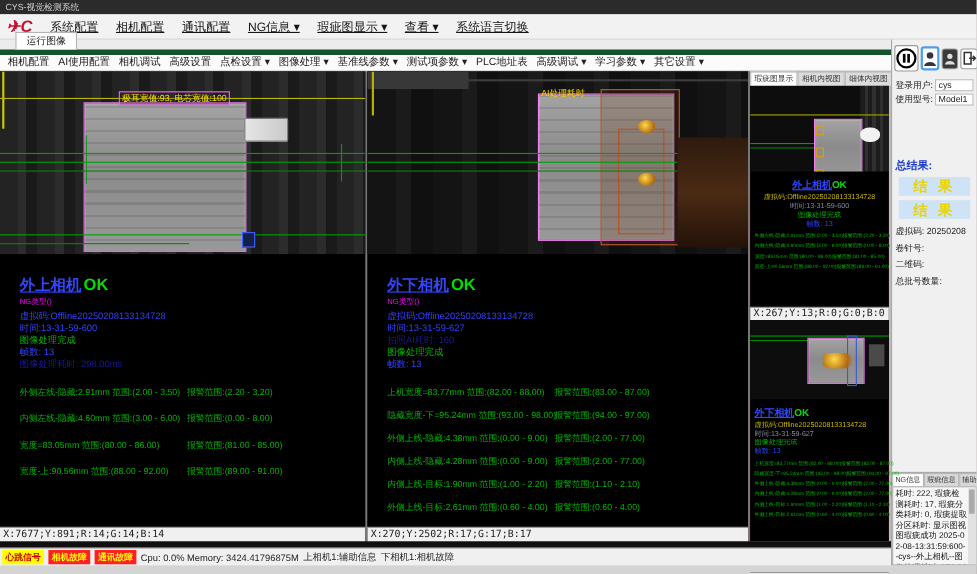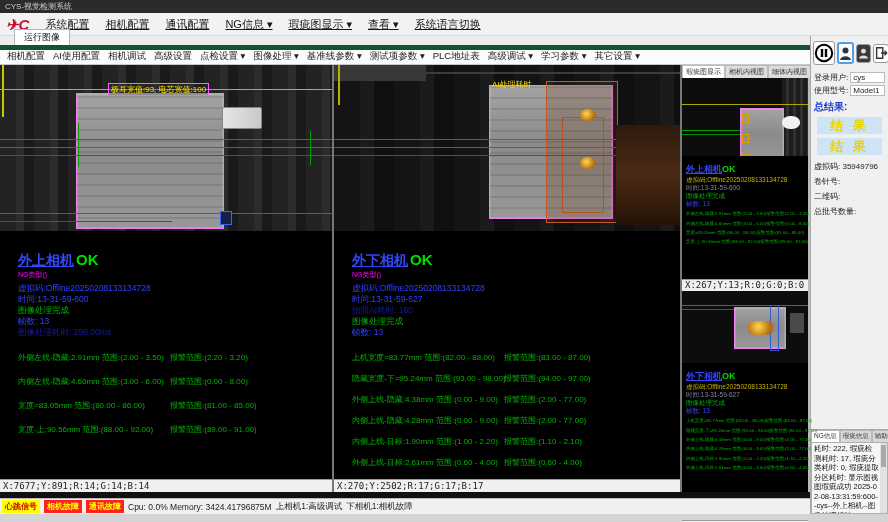--- a/index.html
+++ b/index.html
@@ -61,21 +61,21 @@
   .pixelbar { margin-top:auto; height:13px; background:#f0f0f0; border-top:1px solid #999;
               font-family:"DejaVu Sans Mono", monospace; font-size:9px; color:#222;
               display:flex; align-items:center; padding-left:3px; }
 
   
   .preview-col { width:126px; display:flex; flex-direction:column; background:#000; }
   .prev-tabs { height:13px; background:#e9e9e9; display:flex; align-items:flex-end; }
   .ptab { font-size:7px; padding:1px 3px; border:1px solid #bbb; border-bottom:none;
           background:#dcdcdc; color:#333; white-space:nowrap; }
   .ptab.sel { background:#fff; }
-  .prev-top { height:213px; display:flex; flex-direction:column; }
+  .prev-top { height:213px; display:flex; flex-direction:column;text-align:center; }
   .prev-divider { height:2px; background:#666; }
   .prev-bot { flex:1; display:flex; flex-direction:column; }
   .pimg { position:relative; overflow:hidden; background:#0d0d0d; }
   .pimg-t { height:88px; }
   .pimg-b { height:72px; }
   .ptext { padding:2px 4px 0; }
   .ptitle { font-size:9px; font-weight:bold; color:#3346ff; text-decoration:underline; }
   .pok { font-size:9px; font-weight:bold; color:#00dd00; }
   .pline { font-size:6.5px; line-height:8px; white-space:nowrap; overflow:hidden; }
   .mini-rows { width:182%; transform:scale(0.55); transform-origin:0 0; margin-top:3px; }
@@ -87,21 +87,21 @@
   .cp-btns { display:flex; align-items:center; gap:2px; padding:5px 2px 6px; }
   .cp-btn { background:#fff; border:1px solid #9a9a9a; border-radius:3px;
             display:flex; align-items:center; justify-content:center; padding:0; }
   .cp-btn.big { width:24px; height:24px; }
   .cp-btn.sel { border:2px solid #4f9ee8; width:20px; height:22px; }
   .cp-btn.sm { width:17px; height:19px; }
   .cp-row { display:flex; align-items:center; font-size:8px; color:#222; padding:1px 3px; }
   .cp-row .lab { white-space:nowrap; }
   .cp-field { flex:1; background:#fff; border:1px solid #bbb; font-size:8px;
               padding:0 2px; margin-left:2px; height:11px; font-family:inherit; }
-  .cp-result-label { font-size:10px; font-weight:bold; color:#1a3acc; padding:3px 3px 1px; }
+  .cp-result-label { font-size:10px; font-weight:bold; color:#1a3acc; padding:3px 3px 1px;margin-top:44px; }
   .result-box { margin:2px 6px; height:17px; background:#cfe3f7; color:#e8d400;
                 font-size:13px; font-weight:bold; text-align:center; letter-spacing:3px;
                 line-height:17px; }
   .cp-static { font-size:8px; color:#222; padding:4px 3px 0; white-space:nowrap; }
 
   .logbox { margin-top:auto; border-top:1px solid #aaa; }
   .log-tabs { display:flex; background:#e4e4e4; }
   .ltab { font-size:6.5px; padding:1px 2px; border:1px solid #b8b8b8; border-bottom:none;
           background:#d8d8d8; color:#333; white-space:nowrap; }
   .ltab.sel { background:#fff; }
@@ -392,21 +392,21 @@
         </div>
       </div>
 
       <div class="black-strip"></div>
 
       <div class="statusbar">
         <span class="badge badge-y">心跳信号</span>
         <span class="badge badge-r">相机故障</span>
         <span class="badge badge-r">通讯故障</span>
         <span class="sb-text">Cpu: 0.0% Memory: 3424.41796875M</span>
-        <span class="sb-text">上相机1:高级调试</span>
+        <span class="sb-text">上相机1:辅助信息</span>
         <span class="sb-text">下相机1:相机故障</span>
       </div>
     </div>
 
     <div class="control">
       <div class="cp-btns">
         <button class="cp-btn big">
           <svg width="20" height="20" viewBox="0 0 20 20">
             <circle cx="10" cy="10" r="8.2" fill="none" stroke="#000" stroke-width="2"></circle>
             <rect x="6.8" y="6" width="2.4" height="8" fill="#000"></rect>
@@ -439,21 +439,21 @@
       </div>
       <div class="cp-row">
         <span class="lab">使用型号:</span>
         <span class="cp-field">Model1</span>
       </div>
 
       <div class="cp-result-label">总结果:</div>
       <div class="result-box">结 果</div>
       <div class="result-box">结 果</div>
 
-      <div class="cp-static">虚拟码: 35949796</div>
+      <div class="cp-static">虚拟码: 20250208</div>
       <div class="cp-static">卷针号:</div>
       <div class="cp-static">二维码:</div>
       <div class="cp-static">总批号数量:</div>
 
       <div class="logbox">
         <div class="log-tabs">
           <span class="ltab sel">NG信息</span>
           <span class="ltab">瑕疵信息</span>
           <span class="ltab">辅助信息</span>
         </div>

